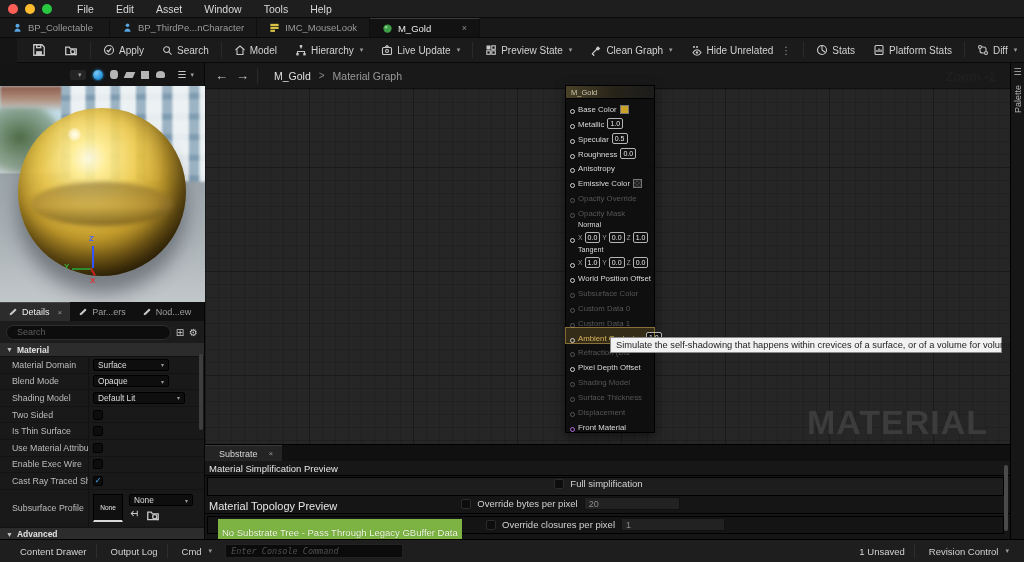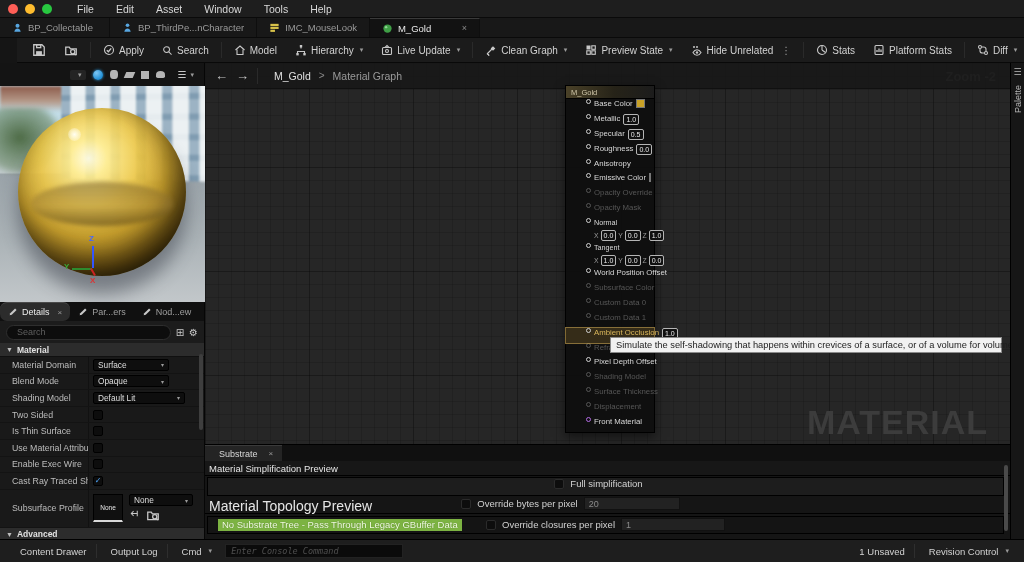--- a/index.html
+++ b/index.html
@@ -69,21 +69,21 @@
   .gz-y { position:absolute; left:-12px; top:30px; width:20px; height:1.5px; background:#2e8b2e; }
   .gz-x { position:absolute; left:8px; top:30px; width:2px; height:8px; background:#cc2222; transform:rotate(-30deg); }
   .gz-lz { position:absolute; left:5px; top:-4px; color:#4466ff; }
   .gz-ly { position:absolute; left:-20px; top:24px; color:#39a839; }
   .gz-lx { position:absolute; left:6px; top:38px; color:#d33; }
 
   
   .details { position:absolute; left:0; top:302px; width:205px; height:237px; background:#181818; border-right:1px solid #060606; }
   .dt-tabs { display:flex; height:19px; background:#101010; align-items:stretch; }
   .dt-tab { display:flex; align-items:center; gap:4px; padding:0 8px; font-size:9px; color:#9f9f9f; }
-  .dt-tab.active { background:#2c2c2c; color:#ececec; border-top:1px solid #4a4a4a;border-radius:7px; }
+  .dt-tab.active { background:#2c2c2c; color:#ececec; border-top:1px solid #4a4a4a; }
   .dt-tab .close { font-size:8px; color:#9a9a9a; margin-left:4px;}
   .dt-search-row { display:flex; align-items:center; gap:5px; padding:3px 6px; height:22px; background:#1c1c1c;}
   .dt-search { flex:1; display:flex; align-items:center; gap:4px; background:#0d0d0d; border:1px solid #2e2e2e; border-radius:8px; height:15px; padding:0 6px; }
   .dt-search input { flex:1; background:transparent; border:none; outline:none; color:#cfcfcf; font-size:9px; font-family:inherit;}
   .dt-search input::placeholder { color:#5f5f5f; }
   .dt-ic { color:#c9c9c9; font-size:10px; }
   .sec-hdr { height:14px; background:#2c2c2c; display:flex; align-items:center; gap:4px; padding-left:6px; font-size:8.5px; font-weight:bold; color:#e2e2e2; border-bottom:1px solid #101010;}
   .sec-hdr .tri { font-size:7px; color:#bdbdbd; }
   .dt-rows { background:#191919; }
   .dt-row { display:flex; align-items:center; height:16.6px; border-bottom:1px solid #131313; padding-left:12px; }
@@ -112,21 +112,21 @@
   .crumb-sep-v { width:1px; height:16px; background:#0c0c0c; border-right:1px solid #2a2a2a; }
   .crumb-asset { color:#e0e0e0; font-size:10.5px; }
   .crumb-gt { color:#8a8a8a; font-size:10px; }
   .crumb-page { color:#9a9a9a; font-size:10.5px; }
   .zoom-label { position:absolute; right:14px; top:6px; color:#6f6f6f; font-size:13px; font-weight:bold; z-index:2;}
   .watermark { position:absolute; right:22px; bottom:2px; color:#3c3c3c; font-size:34px; font-weight:bold; letter-spacing:1px; z-index:1;}
 
   
   .node { position:absolute; left:360px; top:22px; width:90px; z-index:5; background:rgba(14,14,14,0.93); border:1px solid #000; box-shadow:0 4px 10px rgba(0,0,0,0.5); }
   .node-hdr { height:13px; background:linear-gradient(90deg,#4a4128 0%, #262318 55%, #1c1c1c 100%); color:#cfc6a8; font-size:7.5px; display:flex; align-items:center; padding-left:5px; border-bottom:1px solid #000; }
-  .pin-row { display:flex; align-items:flex-start; gap:3px; height:14.9px; padding:0 5px 0 20px; color:#d8d8d8; }
+  .pin-row { display:flex; align-items:flex-end; gap:3px; height:14.9px; padding:0 5px 0 4px; color:#d8d8d8; }
   .pin-row.disabled { color:#565656; }
   .pin-circle { width:5px; height:5px; border-radius:50%; border:1.5px solid #cfcfcf; flex:none; }
   .pin-row.disabled .pin-circle { border-color:#565656; }
   .plabel { font-size:7.8px; white-space:nowrap; }
   .valbox { border:1px solid #b5b5b5; border-radius:2px; background:#101010; color:#e8e8e8; font-size:7px; padding:0 2px; line-height:9px; }
   .swatch { width:9px; height:9px; border:1px solid #777; }
   .swatch.gold { background:#c9a227; }
   .swatch.checker { background:#222; background-image:linear-gradient(45deg,#3a3a3a 25%,transparent 25%,transparent 75%,#3a3a3a 75%),linear-gradient(45deg,#3a3a3a 25%,transparent 25%,transparent 75%,#3a3a3a 75%); background-size:4px 4px; background-position:0 0,2px 2px; }
   .pin-row.vec { height:25px; }
   .vcol { display:flex; flex-direction:column; gap:3px; }
@@ -147,23 +147,23 @@
   .sb-tab { display:flex; align-items:center; gap:5px; background:#242424; padding:0 9px; font-size:9px; color:#d8d8d8; border-top:1px solid #3a3a3a;}
   .sb-tab .close { color:#9a9a9a; font-size:8px; margin-left:6px; }
   .sb-title { height:15px; display:flex; align-items:center; font-size:9.5px; color:#e6e6e6; padding-left:4px; border-bottom:1px solid #000; background:#171717;}
   .sb-controls { height:19px; margin:1px 6px 0 2px; background:#1d1d1d; border:1px solid #000; display:flex; align-items:center; gap:8px; padding:0 8px;flex-direction:column; }
   .sb-check { display:flex; align-items:center; gap:6px; font-size:9.5px; color:#d2d2d2; white-space:nowrap;}
   .sb-box { width:10px; height:10px; background:#0d0d0d; border:1px solid #2b2b2b; border-radius:2px; }
   .sb-input { background:#222; border:1px solid #111; color:#8a8a8a; font-size:9px; height:13px; padding:0 4px; font-family:inherit; }
   .sb-input.w1 { width:96px; }
   .sb-input.w2 { width:104px; }
   .sb-apply { margin-left:auto; background:#3e3e3e; border:1px solid #2a2a2a; border-radius:3px; color:#ececec; font-size:9.5px; height:15px; padding:0 12px; display:flex; align-items:center; margin-right:12px;}
-  .sb-topo-title { height:15px; display:flex; align-items:center; font-size:14px; color:#e6e6e6; padding-left:4px; margin-top:3px; border-bottom:1px solid #000;}
+  .sb-topo-title { height:15px; display:flex; align-items:center; font-size:11px; color:#e6e6e6; padding-left:4px; margin-top:3px; border-bottom:1px solid #000;}
   .sb-topo-box { margin:2px 6px 0 2px; height:18px; background:#141414; border:1px solid #000; display:flex; align-items:flex-start; padding:2px 0 0 10px;}
-  .sb-badge { background:#7cb342; color:#f2ffe0; font-size:9.5px; padding:0 4px; line-height:12px; text-shadow:0 0 1px rgba(0,0,0,0.4);}
+  .sb-badge { background:#7cb342; color:#f2ffe0; font-size:9.5px; padding:8px 4px; line-height:12px; text-shadow:0 0 1px rgba(0,0,0,0.4);}
   .sb-scroll { position:absolute; right:2px; top:20px; width:4px; height:66px; background:#4a4a4a; border-radius:2px; }
 
   
   .statusbar { position:absolute; left:0; top:539px; width:1024px; height:23px; background:#1e1e1e; border-top:1px solid #000; display:flex; align-items:center; padding:0 6px; z-index:6;}
   .st-btn { display:flex; align-items:center; gap:5px; font-size:9.5px; color:#d2d2d2; padding:0 9px; height:100%; }
   .st-sep { width:1px; height:14px; background:#0c0c0c; border-right:1px solid #2e2e2e; }
   .console { width:178px; height:14px; background:#0b0b0b; border:1px solid #222; display:flex; align-items:center; padding:0 5px; margin-left:4px;}
   .console input { width:100%; background:transparent; border:none; outline:none; color:#cfcfcf; font-size:8.5px; font-family:"DejaVu Sans Mono",monospace;font-style:italic; }
   .console input::placeholder { color:#4e4e4e; }
   .st-right { margin-left:auto; display:flex; align-items:center; height:100%; }
@@ -299,38 +299,38 @@
             <circle cx="6" cy="7" r="1.5"></circle>
           </svg>
         </span>
         <span>Live Update</span>
         <span class="caret">▾</span>
       </div>
       <span class="tb-sep"></span>
       <div class="tb-btn">
         <span class="icon">
           <svg width="12" height="12" viewBox="0 0 12 12" fill="none" stroke="#c8c8c8" stroke-width="1.1">
-            <path d="M2 10l5-5"></path>
-            <path d="M6.5 4.5l1.5-1.5 1.5 1.5-1.5 1.5z" fill="#c8c8c8"></path>
-            <path d="M2 10l1.5.5.5 1.5" fill="#c8c8c8"></path>
-          </svg>
-        </span>
-        <span>Clean Graph</span>
-        <span class="caret">▾</span>
-      </div>
-      <div class="tb-btn">
-        <span class="icon">
-          <svg width="12" height="12" viewBox="0 0 12 12" fill="none" stroke="#c8c8c8" stroke-width="1.1">
             <rect x="1.5" y="1.5" width="4" height="4" fill="#c8c8c8" stroke="none"></rect>
             <rect x="6.8" y="1.8" width="3.5" height="3.5"></rect>
             <rect x="1.8" y="6.8" width="3.5" height="3.5"></rect>
             <rect x="6.8" y="6.8" width="3.5" height="3.5"></rect>
           </svg>
         </span>
         <span>Preview State</span>
+        <span class="caret">▾</span>
+      </div>
+      <div class="tb-btn">
+        <span class="icon">
+          <svg width="12" height="12" viewBox="0 0 12 12" fill="none" stroke="#c8c8c8" stroke-width="1.1">
+            <path d="M2 10l5-5"></path>
+            <path d="M6.5 4.5l1.5-1.5 1.5 1.5-1.5 1.5z" fill="#c8c8c8"></path>
+            <path d="M2 10l1.5.5.5 1.5" fill="#c8c8c8"></path>
+          </svg>
+        </span>
+        <span>Clean Graph</span>
         <span class="caret">▾</span>
       </div>
       <div class="tb-btn">
         <span class="icon">
           <svg width="12" height="12" viewBox="0 0 12 12" fill="none" stroke="#c8c8c8" stroke-width="1.1">
             <circle cx="3" cy="3" r="1" fill="#c8c8c8" stroke="none"></circle>
             <circle cx="6" cy="3" r="1" fill="#c8c8c8" stroke="none"></circle>
             <path d="M2 8.5c1-1.8 2.8-2.8 4-2.8s3 1 4 2.8c-1 1.8-2.8 2.8-4 2.8s-3-1-4-2.8z"></path>
             <circle cx="6" cy="8.5" r="1.2" fill="#c8c8c8" stroke="none"></circle>
           </svg>

